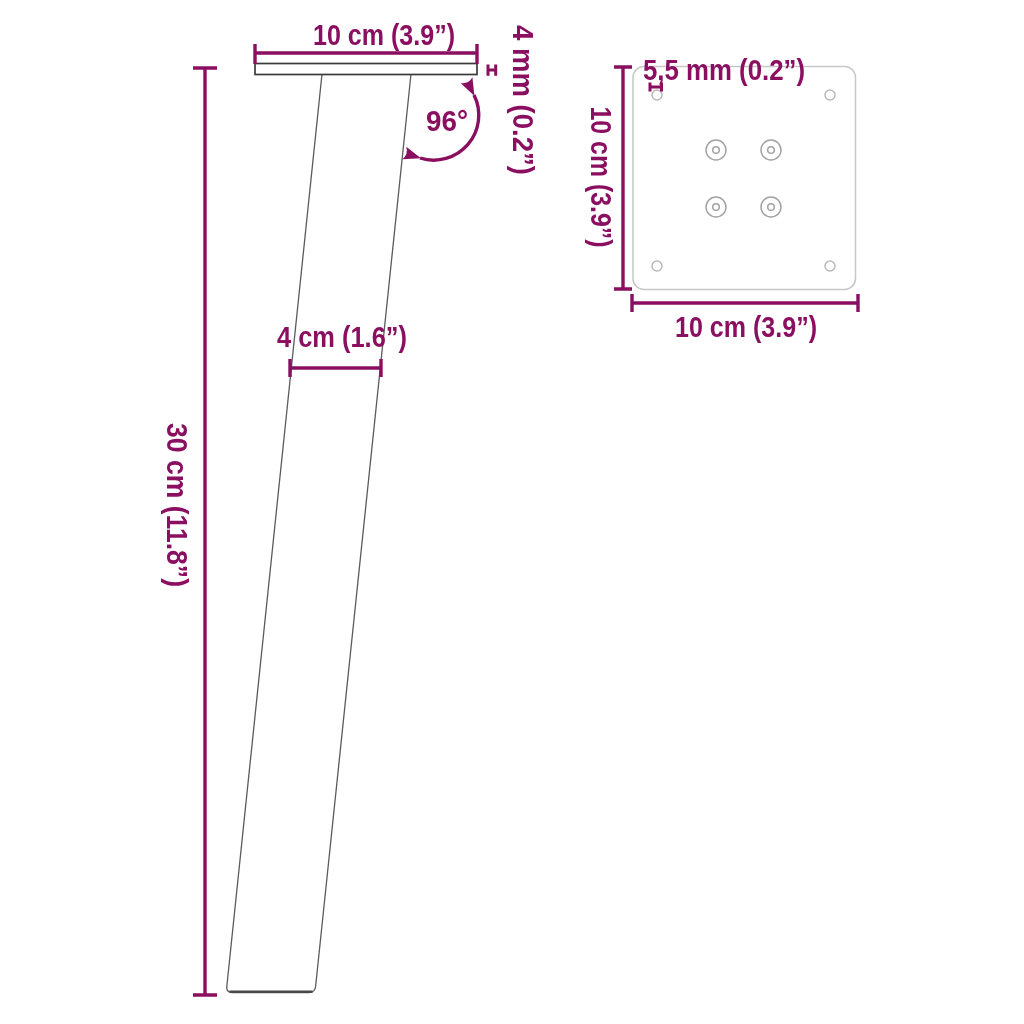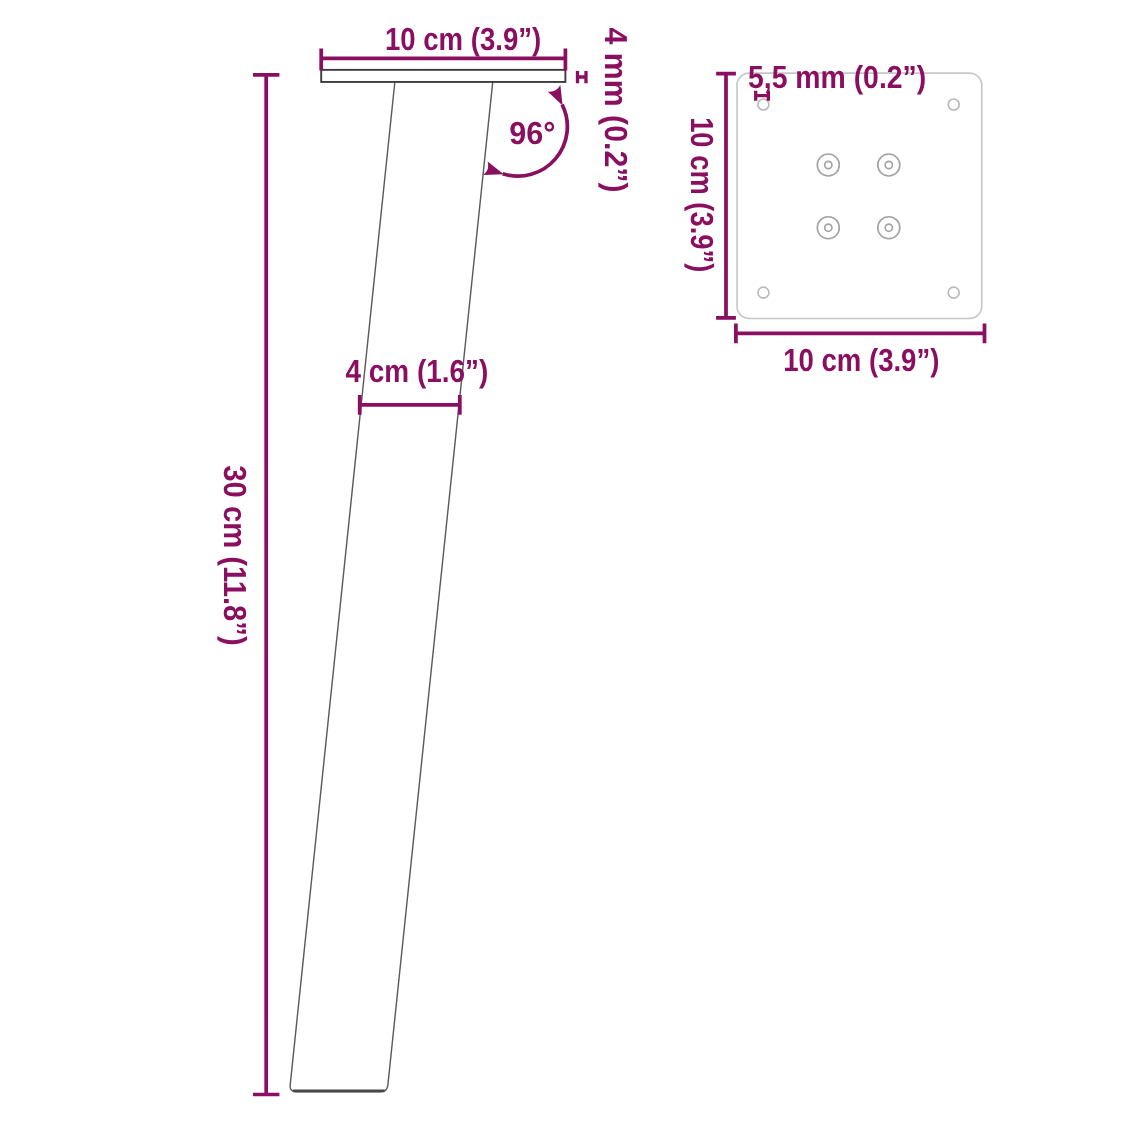--- a/index.html
+++ b/index.html
@@ -1,17 +1,17 @@
 <!DOCTYPE html>
 <html style="--accent: #8a0f60;"><head>
 <meta charset="utf-8">
 <style>
   html,body{margin:0;padding:0;background:#ffffff;}
   body{width:1024px;height:1024px;overflow:hidden;}
-  .canvas{position:relative;width:871px;height:1024px;background:#fff;padding-left:37px;}
+  .canvas{position:relative;width:871px;height:1024px;background:#fff;}
   .dim-label{
     font-family:"Liberation Sans", sans-serif;
     font-weight:bold;
     font-size:29px;
     fill:var(--accent,#8a0f60);
   }
   .dim{stroke:var(--accent,#8a0f60);stroke-width:3.4;fill:none;}
   .dim-marker{stroke:var(--accent,#8a0f60);stroke-width:3;fill:none;}
   .arrowhead{fill:var(--accent,#8a0f60);}
   .arc{stroke:var(--accent,#8a0f60);stroke-width:3.4;fill:none;}

